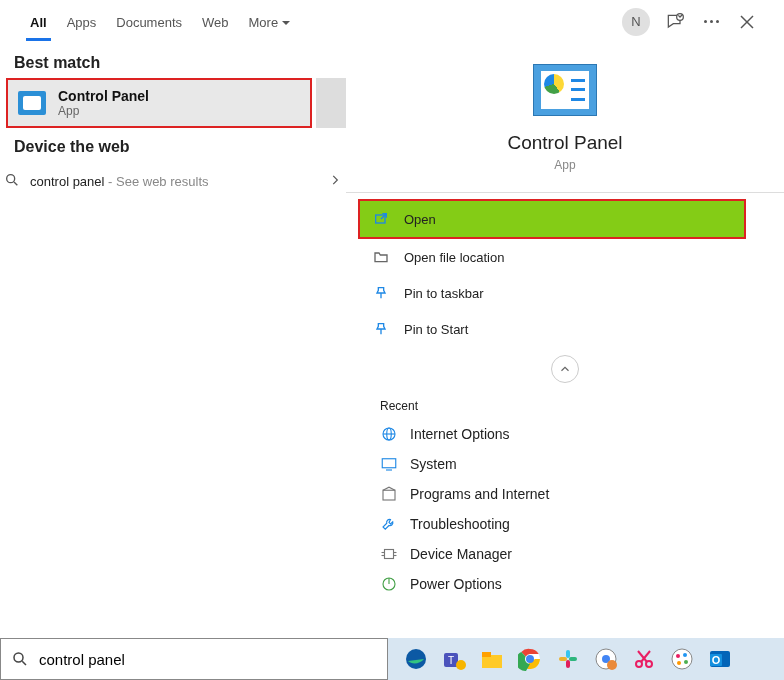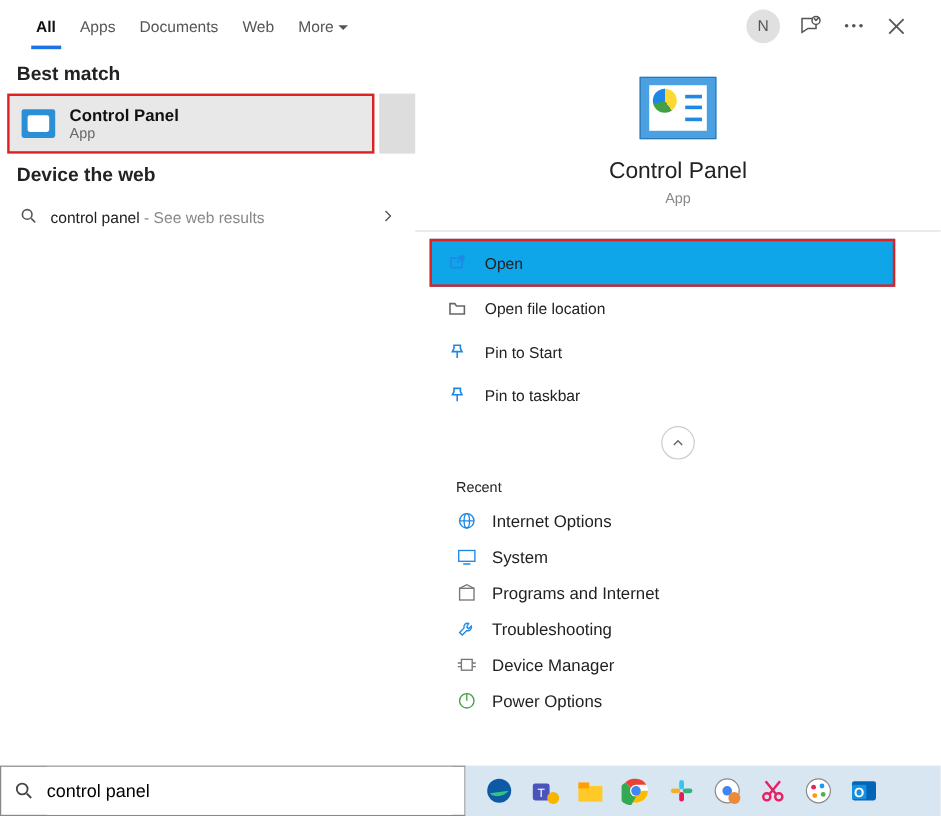--- a/index.html
+++ b/index.html
@@ -26,38 +26,38 @@
   .sec-heading { font-weight:700; font-size:16px; padding: 10px 14px 6px 14px; color:#222;}
   
   .best-match-wrap { position:relative; padding-right:34px;}
   .best-match-item { display:flex; align-items:center; background:#e8e8e8; border:2px solid #d22; padding:8px 10px; margin-left:6px;}
   .best-match-icon { width:28px; height:24px; background:#2b8fd6; border-radius:2px; margin-right:12px; display:flex; align-items:center; justify-content:center;}
   .best-match-icon span{ width:18px; height:14px; background:#fff; display:block; border-radius:2px;}
   .best-match-text .title{ font-weight:600; font-size:14px; color:#111;}
   .best-match-text .sub{ font-size:12px; color:#666;}
   .right-inset { position:absolute; right:0; top:0; bottom:0; width:30px; background:#ddd;}
   
-  .web-row{ display:flex; align-items:center; gap:10px; padding:10px 16px; cursor:pointer;}
+  .web-row{ display:flex; align-items:center; gap:10px; padding:10px 4px; cursor:pointer;}
   .web-row .mag svg{ stroke:#555; }
   .web-row .txt{ flex:1;}
   .web-row .hint{ color:#888;}
   .web-row .chev svg{ stroke:#555;}
 
   
   .preview-icon{ width:64px; height:52px; margin:0 auto 16px; background:#4aa0e0; border:1px solid #2b77b3; display:flex; align-items:center; justify-content:center;}
   .preview-icon .inner{ width:48px; height:38px; background:#fff; display:flex;}
   .preview-icon .pie{ width:20px; height:20px; border-radius:50%; background:conic-gradient(#fdd835 0 40%, #43a047 40% 70%, #1e88e5 70% 100%); margin:3px;}
   .preview-icon .bars{ flex:1; display:flex; flex-direction:column; justify-content:space-around; padding:5px 4px;}
   .preview-icon .bars i{ display:block; height:3px; background:#1e88e5;}
   .preview-title{ text-align:center; font-size:19px; color:#222; margin-bottom:4px;}
   .preview-sub{ text-align:center; font-size:12px; color:#888;}
   .hr{ height:1px; background:#ddd; margin:20px -14px 6px;}
   
   .action-row{ display:flex; align-items:center; gap:14px; padding:9px 12px; cursor:pointer; font-size:13px;}
-  .action-row.open-hl{ background:#0ea5e9; border:2px solid #d22; margin-left:-2px; margin-right:24px;}
+  .action-row.open-hl{ background:#84cc16; border:2px solid #d22; margin-left:-2px; margin-right:24px;}
   .action-row .ico{ width:18px; height:18px; display:flex; align-items:center; justify-content:center;}
   .action-row .ico.blue svg{ stroke:#1e88e5; fill:none;}
   .action-row .ico.gray svg{ stroke:#666; fill:none;}
   
   .collapse-chev{ width:28px; height:28px; border:1px solid #ccc; border-radius:50%; margin:8px auto 4px; display:flex; align-items:center; justify-content:center; cursor:pointer;}
   .collapse-chev svg{ stroke:#666;}
   
   .recent-hd{ font-weight:400; font-size:12px; padding:12px 8px 6px 20px;}
   .recent-row{ display:flex; align-items:center; gap:12px; padding:6px 12px 6px 20px; cursor:pointer; font-size:14px;}
   .recent-row .ri{ width:18px; height:18px; }
@@ -169,30 +169,30 @@
         </span>
       <span>Open file location</span>
     </div>
     <div class="action-row">
       <span class="ico blue">
           <svg width="16" height="16" viewBox="0 0 24 24" stroke-width="2">
             <path d="M8 4h8v4l2 4H6l2-4z"></path>
             <line x1="12" y1="12" x2="12" y2="20"></line>
           </svg>
         </span>
-      <span>Pin to Start</span>
+      <span>Pin to taskbar</span>
     </div>
     <div class="action-row">
       <span class="ico blue">
           <svg width="16" height="16" viewBox="0 0 24 24" stroke-width="2">
             <path d="M8 4h8v4l2 4H6l2-4z"></path>
             <line x1="12" y1="12" x2="12" y2="20"></line>
           </svg>
         </span>
-      <span>Pin to taskbar</span>
+      <span>Pin to Start</span>
     </div>
 
     <div class="collapse-chev">
       <svg width="14" height="14" viewBox="0 0 24 24" fill="none" stroke-width="2">
           <path d="M6 15l6-6 6 6"></path>
         </svg>
     </div>
 
     <div class="recent-hd">Recent</div>
 

